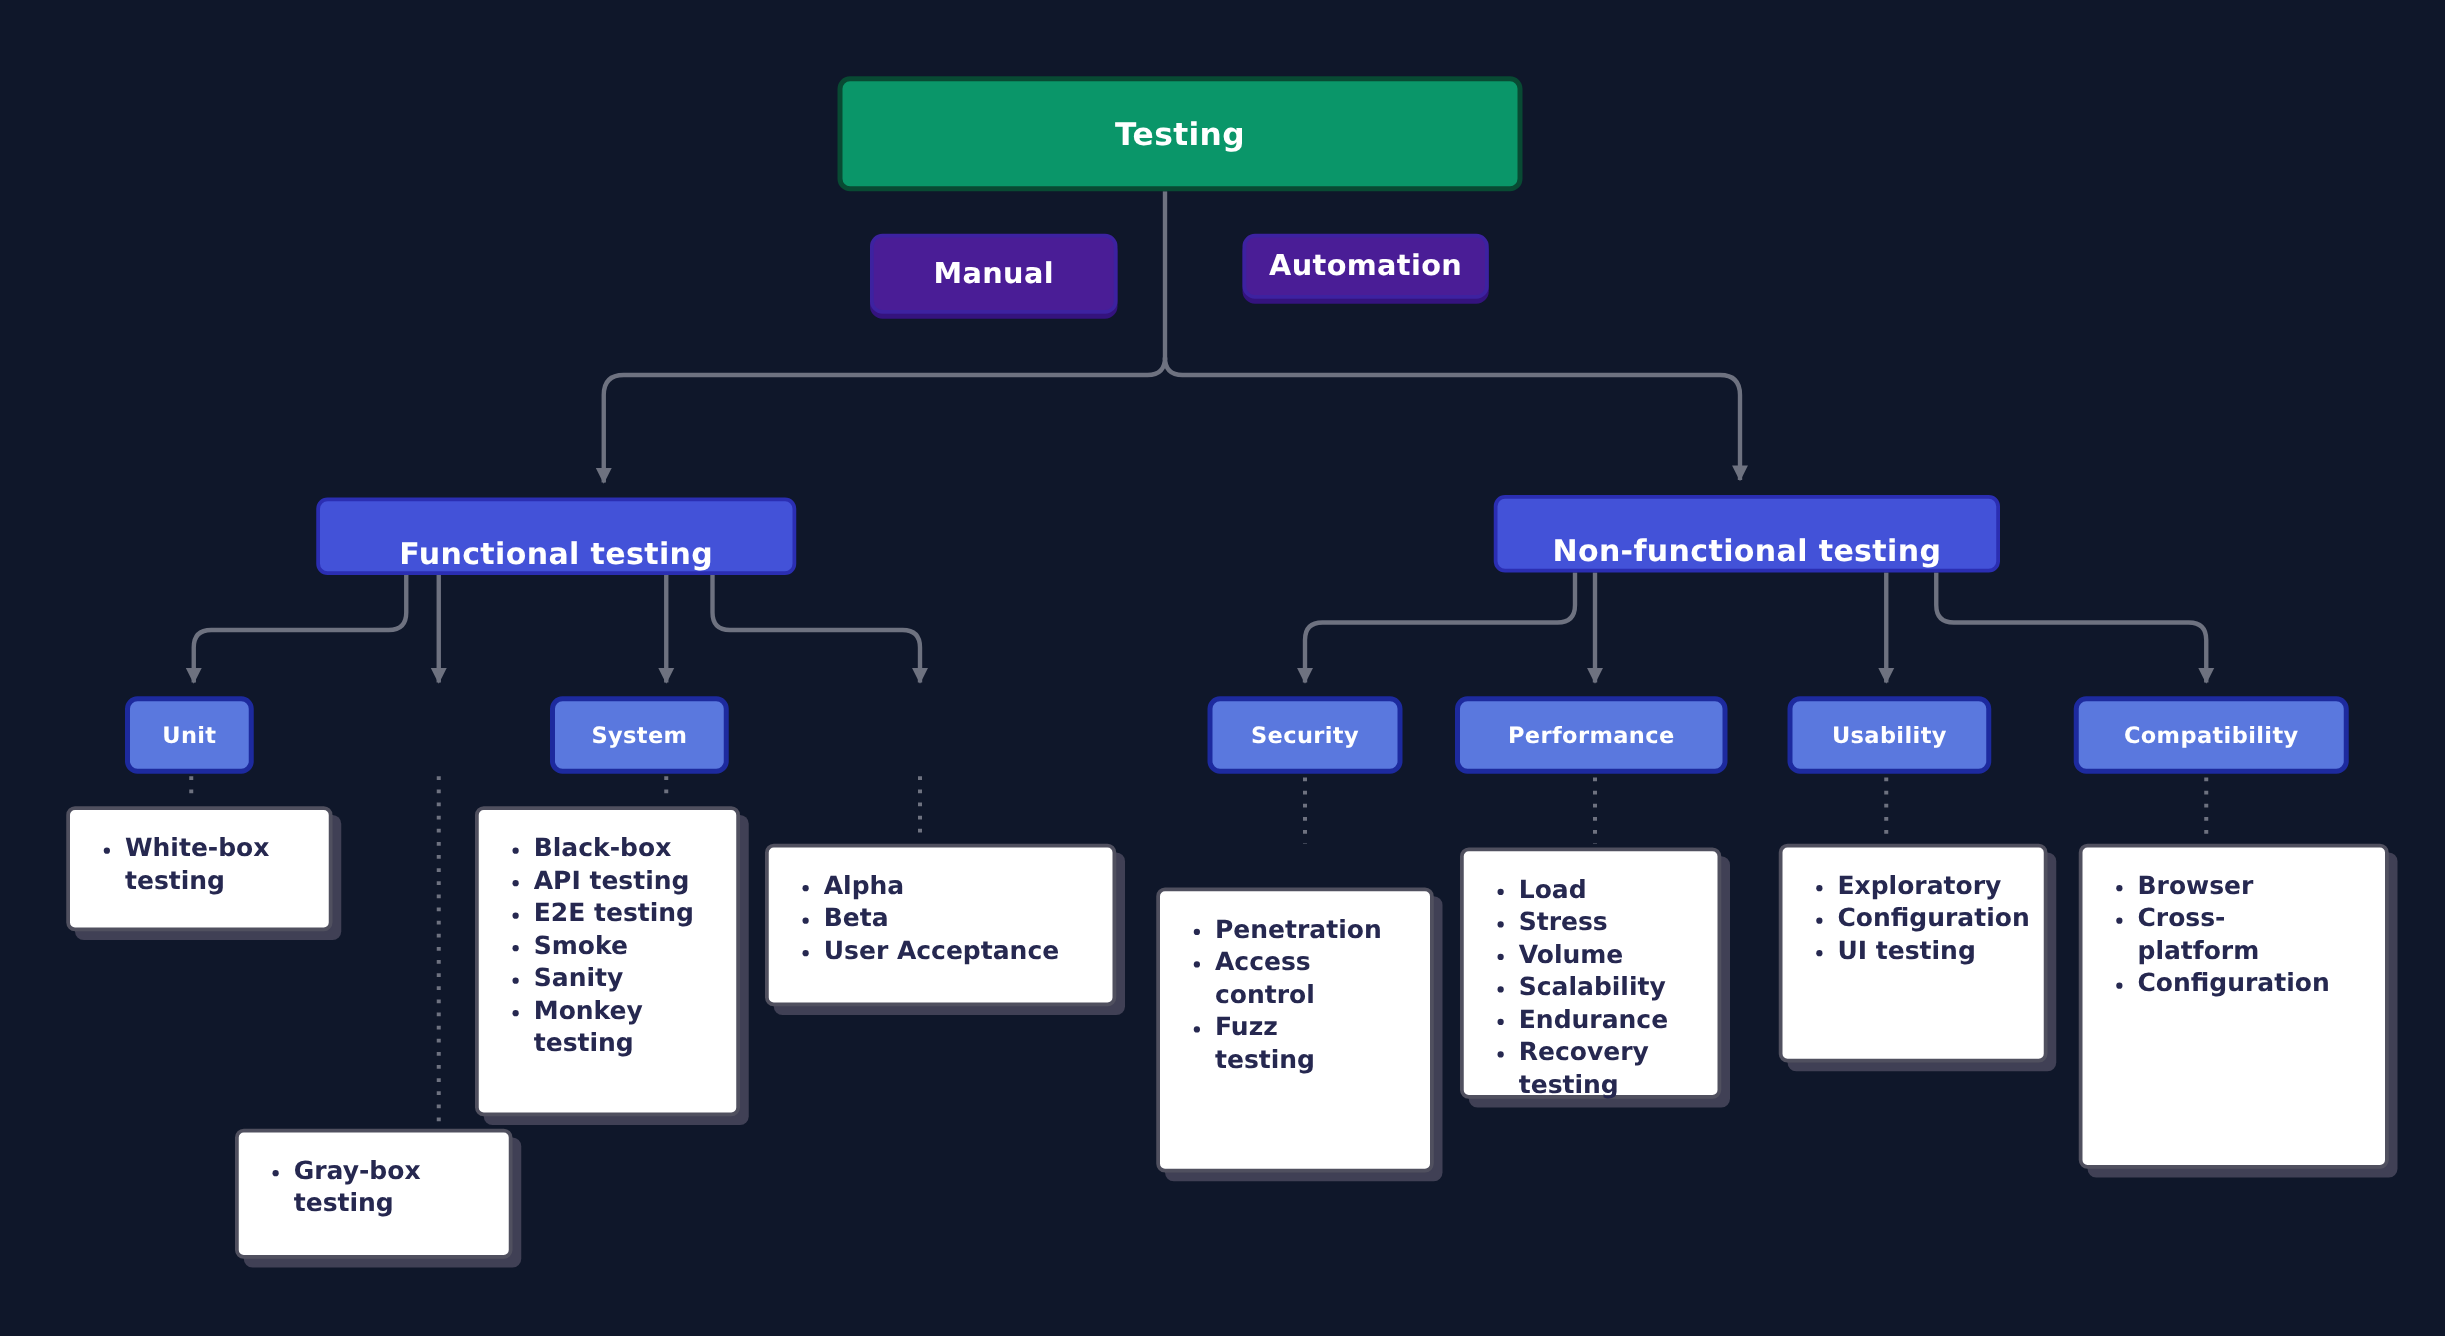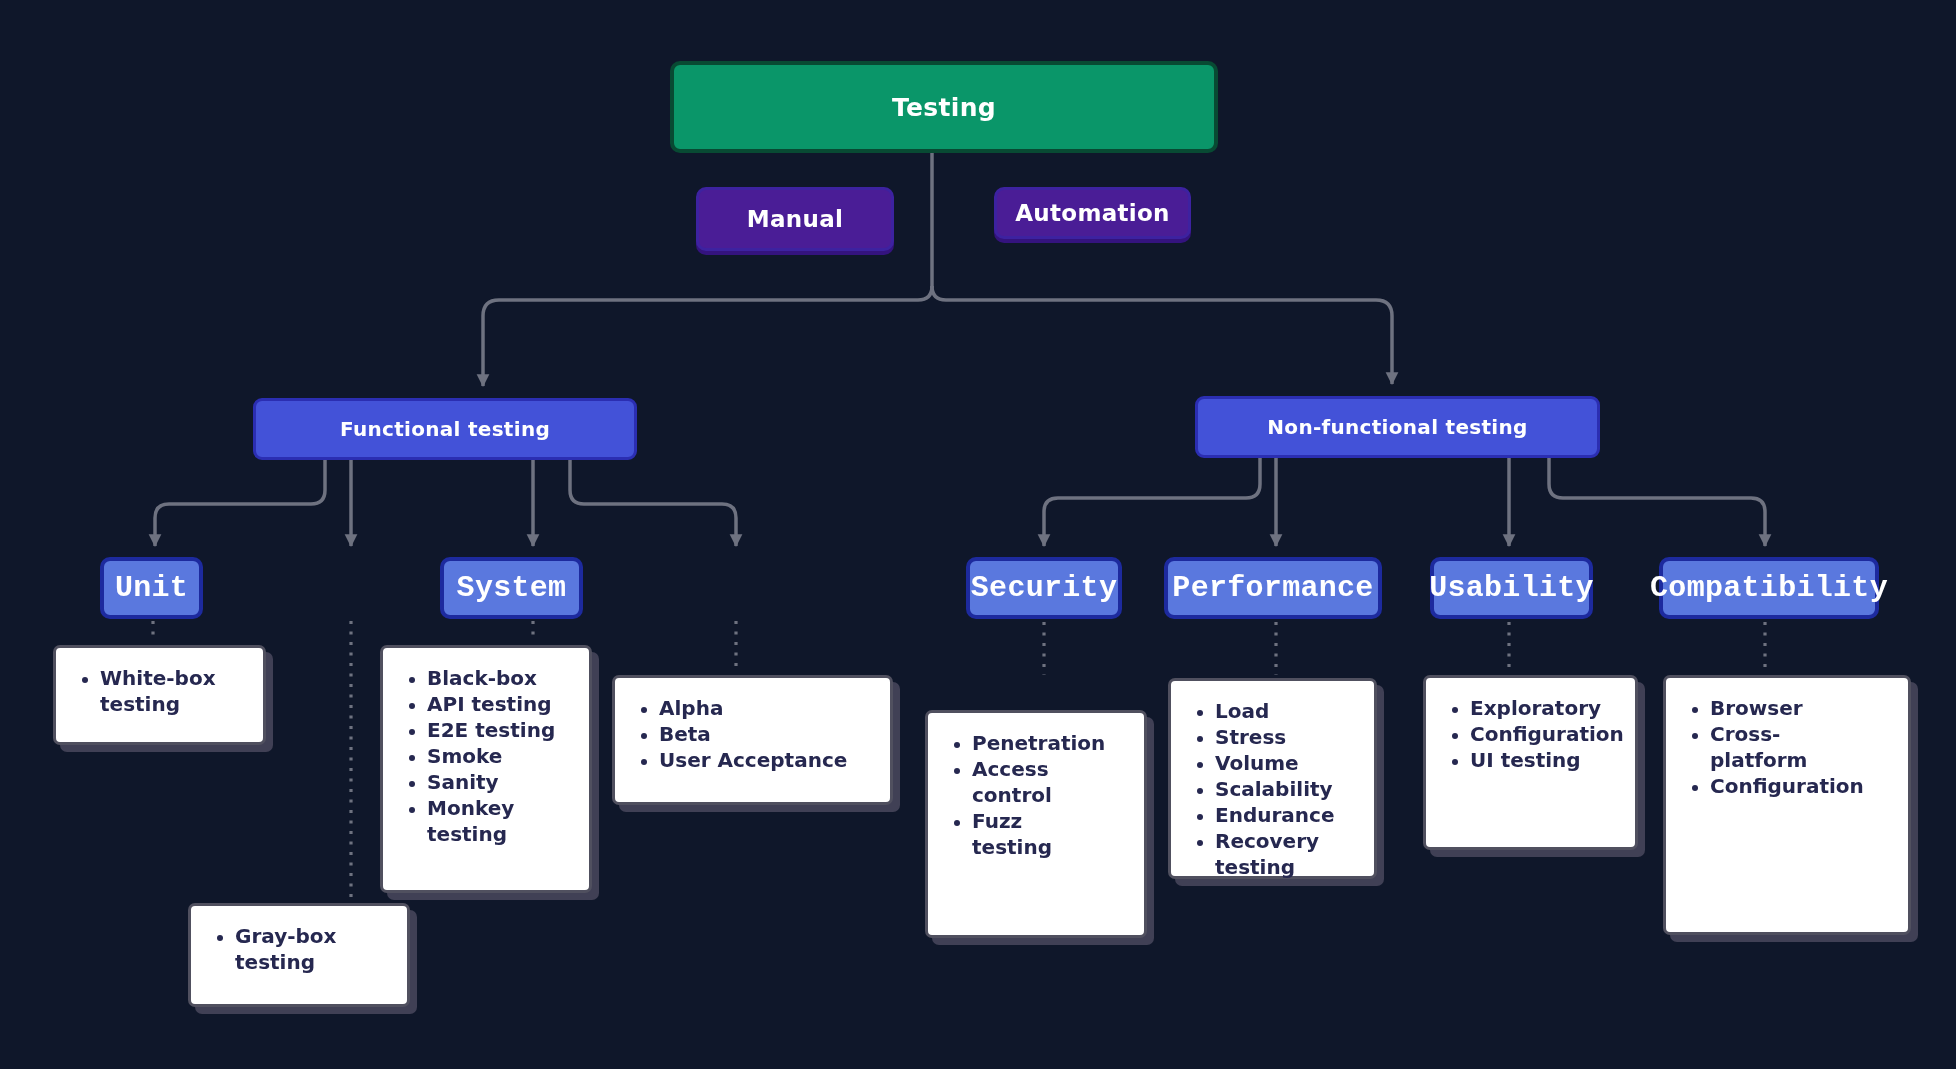--- a/index.html
+++ b/index.html
@@ -31,25 +31,25 @@
     background:var(--green); border:4px solid var(--greenBorder);
     border-radius:10px; font-size:25px;
   }
   .node.purple {
     background:var(--purple); border:3px solid var(--purpleBorder);
     border-radius:10px; font-size:23px;
     box-shadow:0 4px 0 var(--purpleShadow);
   }
   .node.blue {
     background:var(--blue); border:3px solid var(--blueBorder);
-    border-radius:9px; font-size:20px;
+    border-radius:9px; font-size:24px;align-items:flex-end;
   }
   .node.lightblue {
     background:var(--lightBlue); border:4px solid var(--lightBlueBorder);
-    border-radius:10px; font-size:30px;font-family:Liberation Mono, monospace;
+    border-radius:10px; font-size:18px;
   }
 
   .listbox {
     position:absolute; z-index:1;
     background:#ffffff; box-sizing:border-box;
     border:3px solid var(--listBorder); border-radius:7px;
     box-shadow:7px 7px 0 0 var(--listShadow);
   }
   .listbox ul {
     margin:0; padding:17px 12px 12px 44px;

